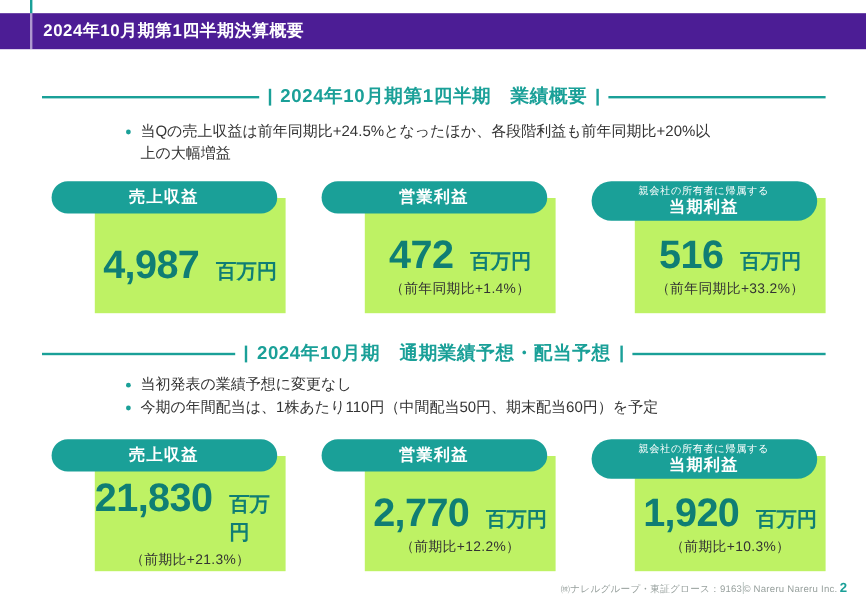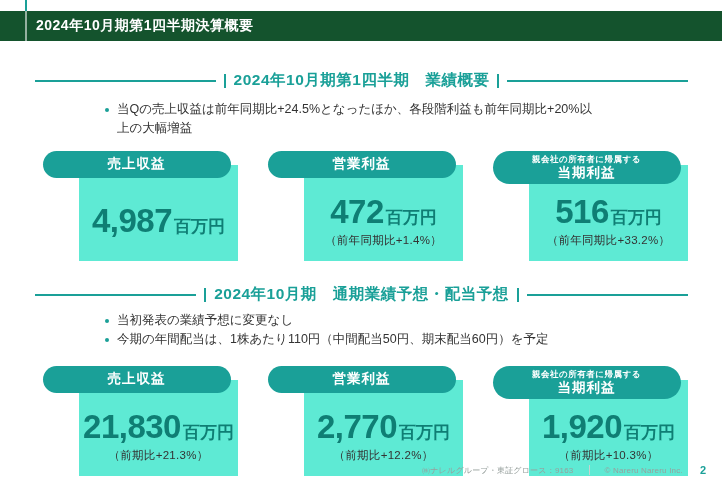--- a/index.html
+++ b/index.html
@@ -5,21 +5,21 @@
   html,body{margin:0;padding:0;}
   body{
     width:722px;height:500px;position:relative;overflow:hidden;
     background:#ffffff;
     font-family:"Liberation Sans","DejaVu Sans",sans-serif;
     color:#333;
   }
   
   .header-bar{
     position:absolute;top:11px;left:0;width:722px;height:30px;
-    background:#14532d;display:flex;align-items:center;
+    background:#4c1d95;display:flex;align-items:center;
   }
   .accent-top{position:absolute;left:25px;top:0;width:2px;height:11px;background:#1aa098;}
   .accent-in{position:absolute;left:25px;top:0;width:2px;height:30px;background:rgba(255,255,255,0.55);}
   .header-title{
     margin-left:36px;color:#fff;font-weight:bold;font-size:14px;letter-spacing:0.5px;
   }
   .logo{
     position:absolute;right:20px;top:0;height:30px;display:flex;align-items:center;gap:6px;
   }
   .logo-text{color:#fff;font-size:8.5px;font-weight:bold;letter-spacing:0.6px;}
@@ -47,35 +47,35 @@
   .cards-row{position:absolute;left:35px;width:653px;display:flex;gap:22px;}
   #row1{top:151px;}
   #row2{top:366px;}
   .card{position:relative;width:203px;padding-left:44px;}
   .pill{
     position:absolute;top:0;left:50%;transform:translateX(-50%);
     min-width:188px;min-height:27px;box-sizing:border-box;padding:3px 14px;
     background:#1aa098;border-radius:999px;z-index:2;
     display:flex;flex-direction:column;align-items:center;justify-content:center;
   }
-  .pill-top{color:#fff;font-size:8.5px;font-weight:bold;line-height:1.25;letter-spacing:0.5px;}
+  .pill-top{color:#fff;font-size:8.5px;font-weight:normal;line-height:1.25;letter-spacing:0.5px;}
   .pill-top:empty{display:none;}
   .pill-label{color:#fff;font-size:13.5px;font-weight:bold;line-height:1.2;letter-spacing:1px;}
   .card-body{
-    margin-top:14px;height:80px;background:#5eead4;
+    margin-top:14px;height:80px;background:#bef264;
     display:flex;flex-direction:column;align-items:center;justify-content:center;
     padding-top:16px;box-sizing:content-box;gap:4px;
   }
   .value-line{display:flex;align-items:baseline;color:#0f7e74;}
   .value{font-size:33px;font-weight:800;letter-spacing:-0.5px;line-height:1;}
-  .unit{font-size:17px;font-weight:bold;margin-left:2px;}
+  .unit{font-size:17px;font-weight:bold;margin-left:14px;}
   .note{font-size:11.5px;color:#333;letter-spacing:0.3px;}
   
   .footer{
-    position:absolute;right:16px;bottom:24px;display:flex;align-items:center;gap:15px;
+    position:absolute;right:16px;bottom:4px;display:flex;align-items:center;gap:0;
   }
   .footer-company,.footer-copy{font-size:8px;color:#97a09d;letter-spacing:0.2px;}
   .footer-div{width:1px;height:10px;background:#c9d2cf;}
   .footer-page{font-size:11px;font-weight:bold;color:#1aa098;margin-left:2px;}
 </style>
 </head>
 <body>
 
 <div class="header-bar">
   <span class="accent-in"></span>

